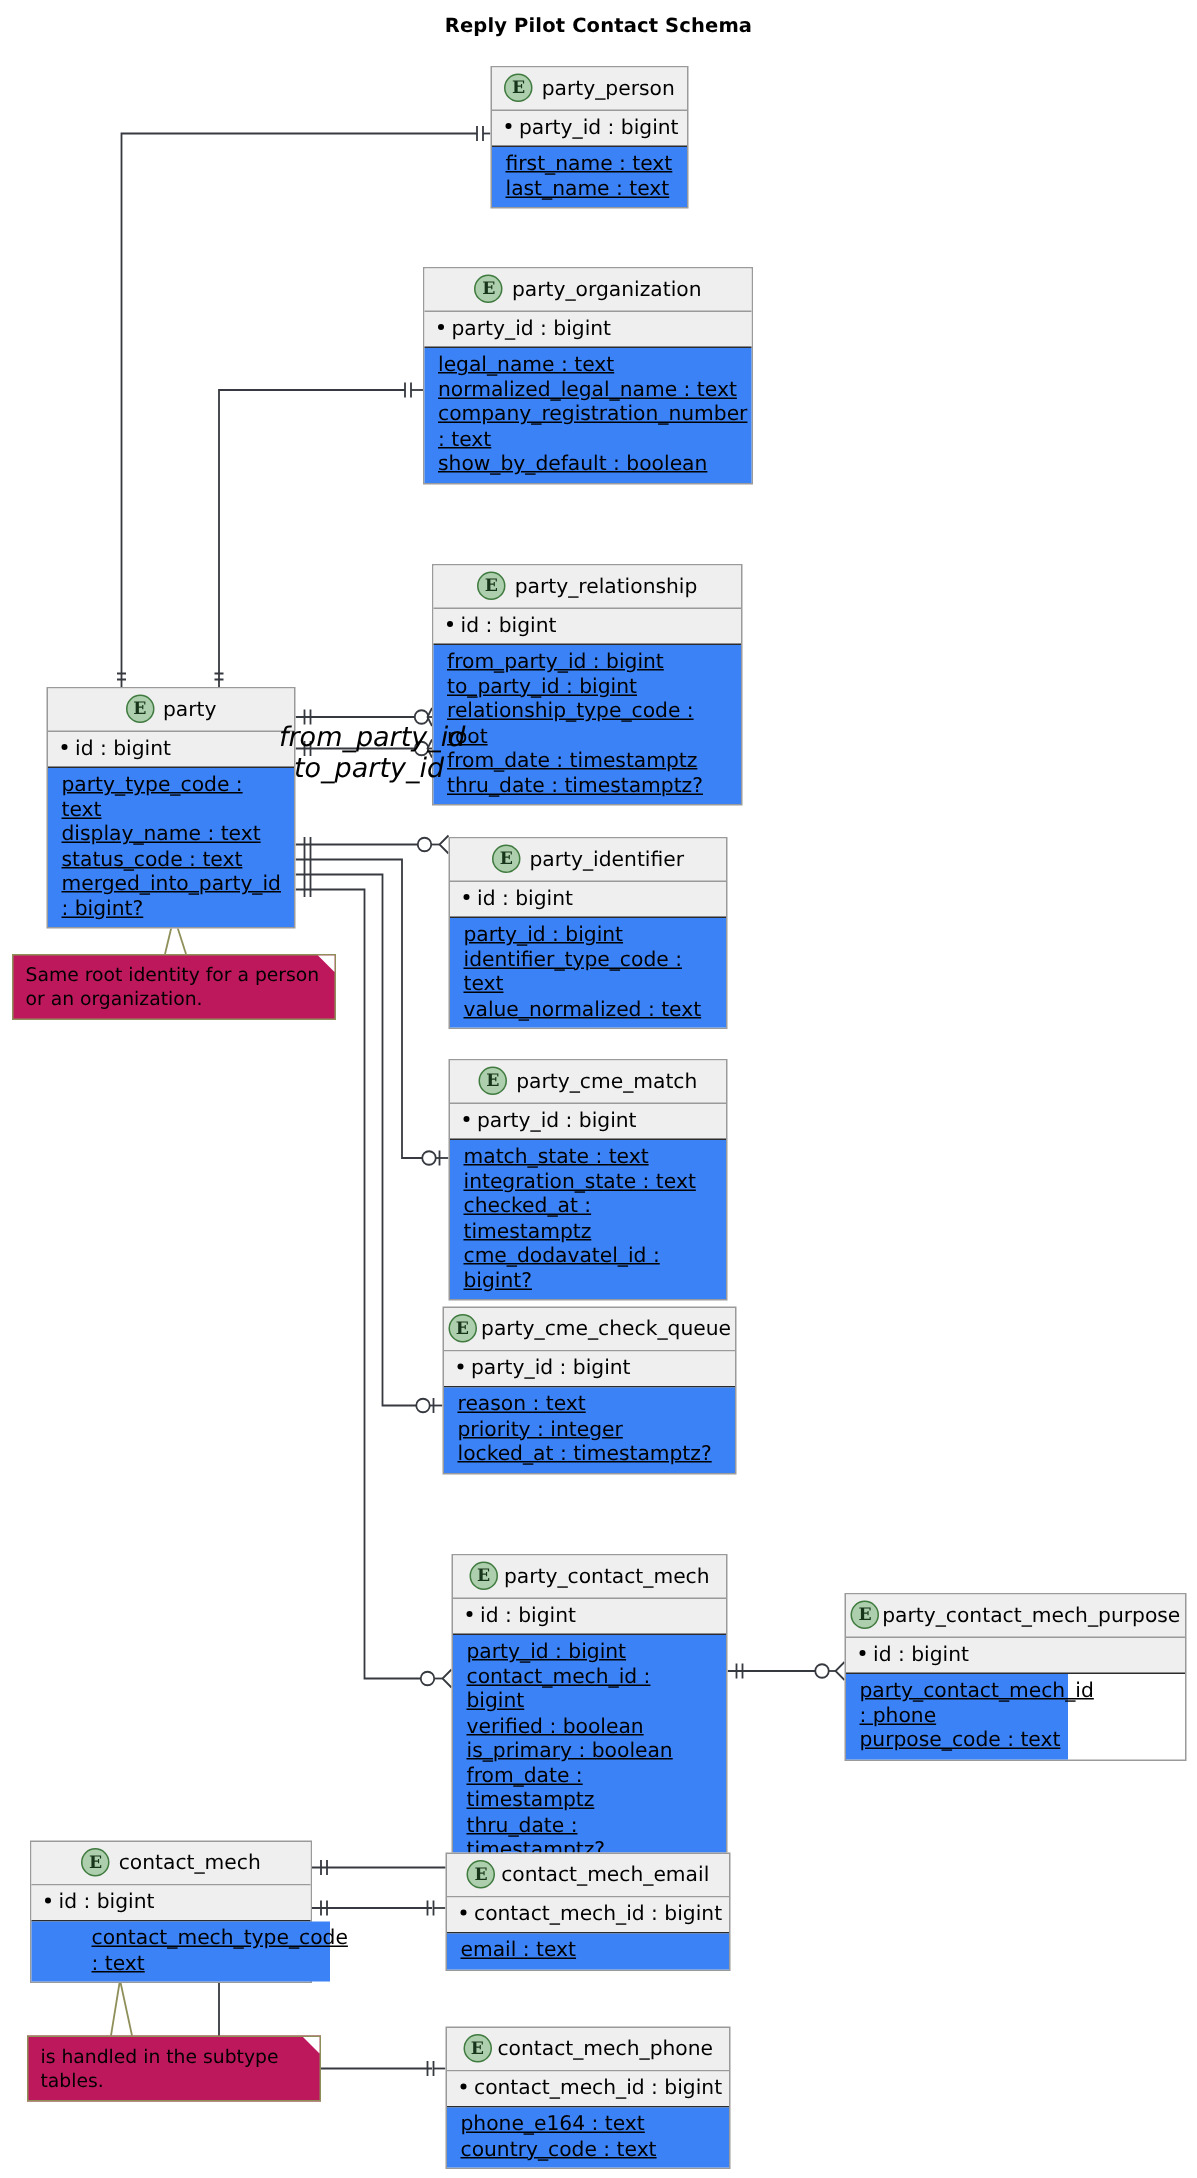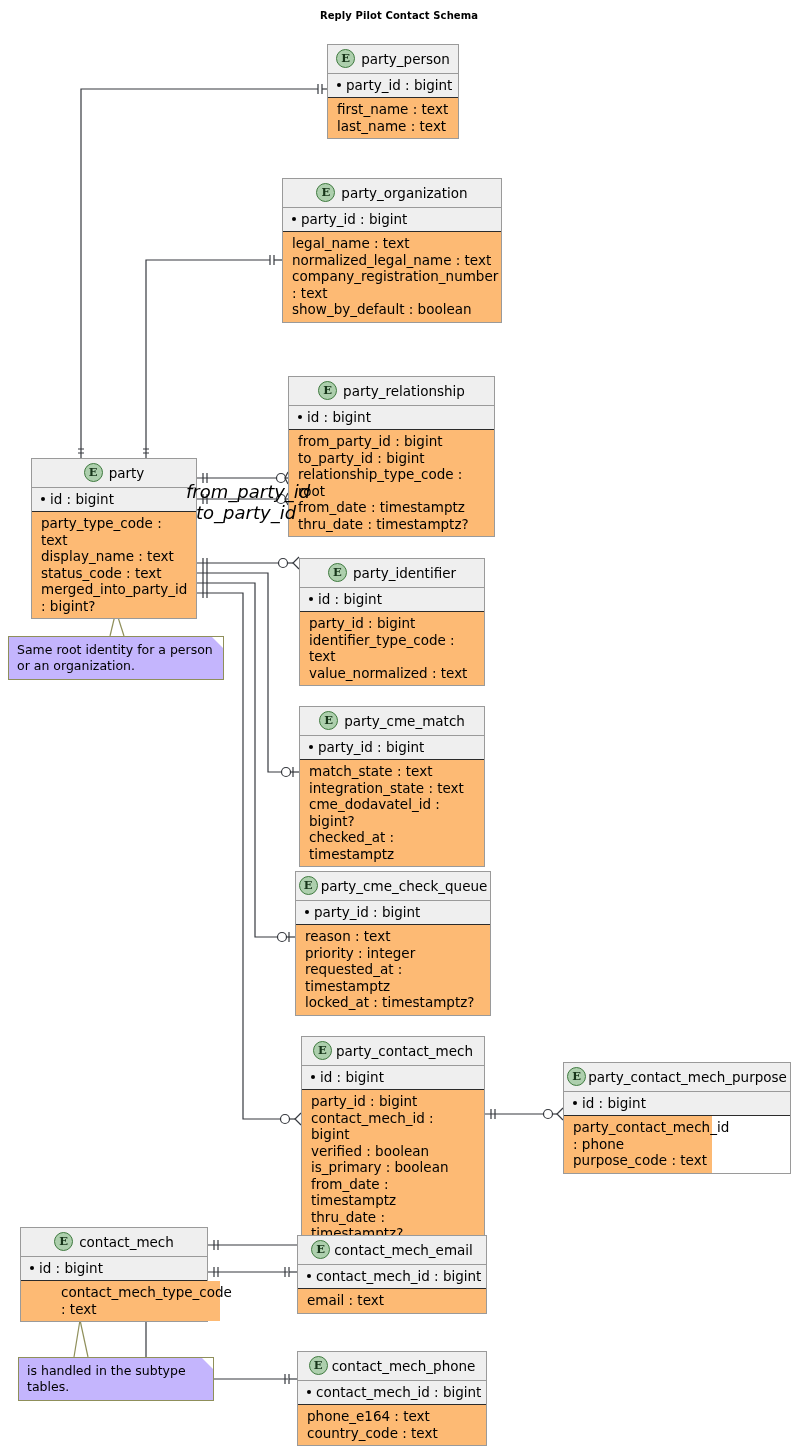--- a/index.html
+++ b/index.html
@@ -27,21 +27,21 @@
     width: 798px;
     height: 1452px;
     pointer-events: none;
   }
   .diagram-title {
     position: absolute;
     top: 10px;
     left: 0;
     width: 798px;
     text-align: center;
-    font-size: 10px;
+    font-size: 13px;
     font-weight: bold;
     letter-spacing: 0.1px;
   }
   
   .entity {
     position: absolute;
     border: 1px solid #9a9a9a;
     background: #ffffff;
     box-sizing: border-box;
     box-shadow: 0 0 0 0 rgba(0,0,0,0);
@@ -59,24 +59,25 @@
     gap: 6px;
   }
   .entity .ent-pk {
     background: #efefef;
     border-bottom: 1.6px solid #2b2b2b;
     padding: 3px 9px 4px 9px;
     font-size: 13.5px;
     white-space: nowrap;
   }
   .entity .ent-fields {
-    background: #fdba74;
+    background: #3b82f6;
     padding: 3px 9px 4px 9px;
     font-size: 13.5px;
     line-height: 16.5px;
+    text-decoration: underline;
   }
   .entity .ent-fields .fld {
     white-space: normal;
   }
   .e-badge {
     display: inline-block;
     width: 17px;
     height: 17px;
     border-radius: 50%;
     background: #adcfad;
@@ -95,21 +96,21 @@
     width: 4px; height: 4px;
     border-radius: 50%;
     background: #000;
     margin-right: 5px;
     vertical-align: middle;
     margin-bottom: 2px;
   }
   
   .note {
     position: absolute;
-    background: #c4b5fd;
+    background: #be185d;
     border: 1px solid #8f8f5a;
     font-size: 12.5px;
     line-height: 15.5px;
     padding: 5px 8px 6px 8px;
     box-sizing: border-box;
   }
   .note .fold {
     position: absolute;
     top: 0; right: 0;
     width: 0; height: 0;
@@ -297,37 +298,36 @@
     <div class="ent-header">
       <span class="e-badge">E</span>
       <span class="ent-title-text">party_cme_match</span>
     </div>
     <div class="ent-pk">
       <span class="pk-dot"></span><span>party_id : bigint</span>
     </div>
     <div class="ent-fields">
       <div class="fld">match_state : text</div>
       <div class="fld">integration_state : text</div>
+      <div class="fld">checked_at : timestamptz</div>
       <div class="fld">cme_dodavatel_id : bigint?</div>
-      <div class="fld">checked_at : timestamptz</div>
     </div>
   </div>
 
   <div class="entity" style="left:295px; top:871px; width:196px;">
     <div class="ent-header" style="gap:3px;">
       <span class="e-badge">E</span>
       <span class="ent-title-text">party_cme_check_queue</span>
     </div>
     <div class="ent-pk">
       <span class="pk-dot"></span><span>party_id : bigint</span>
     </div>
     <div class="ent-fields">
       <div class="fld">reason : text</div>
       <div class="fld">priority : integer</div>
-      <div class="fld">requested_at : timestamptz</div>
       <div class="fld">locked_at : timestamptz?</div>
     </div>
   </div>
 
   <div class="entity" style="left:301px; top:1036px; width:184px;">
     <div class="ent-header" style="gap:4px;">
       <span class="e-badge">E</span>
       <span class="ent-title-text">party_contact_mech</span>
     </div>
     <div class="ent-pk">

